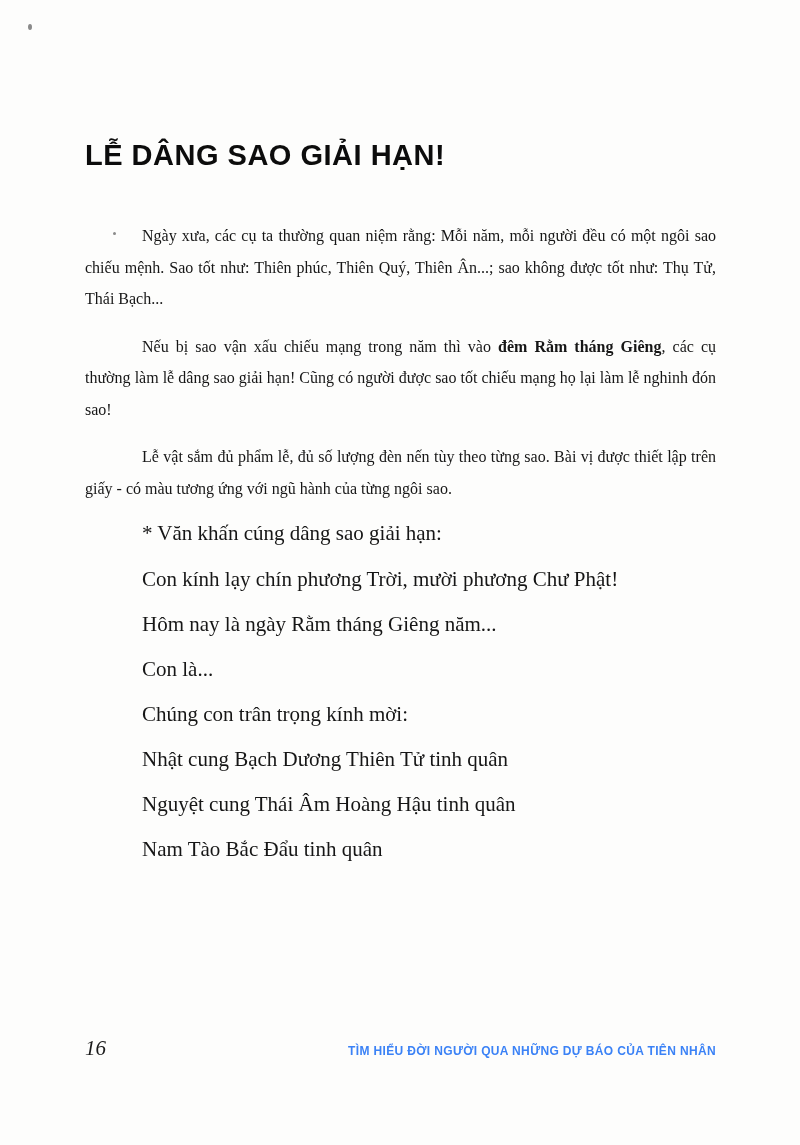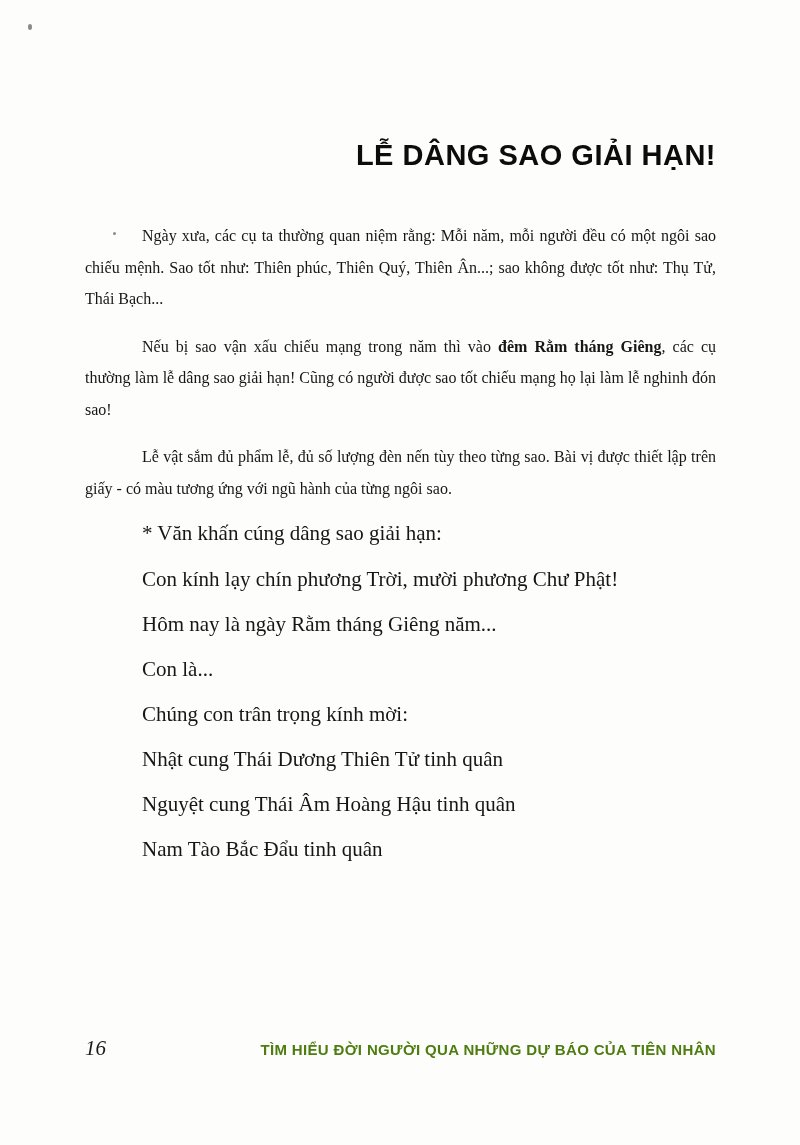--- a/index.html
+++ b/index.html
@@ -22,21 +22,21 @@
     left: 85px;
     right: 84px;
     top: 138px;
   }
   .doc-title {
     font-family: "Liberation Sans", sans-serif;
     font-weight: bold;
     font-size: 29px;
     line-height: 34px;
     letter-spacing: 0.5px;
-    text-align: right;
+    text-align: left;
     margin: 0 0 48px 0;
     color: #0c0c0c;
   }
   .body-para {
     font-size: 16px;
     line-height: 31.5px;
     text-align: justify;
     text-indent: 57px;
     margin: 16px 0 14px 0;
   }
@@ -63,23 +63,23 @@
     align-items: baseline;
   }
   .page-number {
     font-size: 21px;
     color: #1a1a1a;
     font-style: italic;
   }
   .running-title {
     font-family: "Liberation Sans", sans-serif;
     font-weight: bold;
-    font-size: 15px;
+    font-size: 12px;
     letter-spacing: 0.35px;
-    color: #4d7c0f;
+    color: #3b82f6;
   }
   .speck {
     position: absolute;
     background: #8a8a8a;
     border-radius: 50%;
   }
   .speck-1 { left: 28px; top: 24px; width: 4px; height: 6px; }
   .speck-2 { left: 113px; top: 232px; width: 3px; height: 3px; }
   strong { font-weight: bold; }
 </style>
@@ -100,21 +100,21 @@
     <p class="body-para"><span>Nếu bị sao vận xấu chiếu mạng trong năm thì vào </span><strong>đêm Rằm tháng Giêng</strong><span>, các cụ thường làm lễ dâng sao giải hạn! Cũng có người được sao tốt chiếu mạng họ lại làm lễ nghinh đón sao!</span></p>
 
     <p class="body-para">Lễ vật sắm đủ phẩm lễ, đủ số lượng đèn nến tùy theo từng sao. Bài vị được thiết lập trên giấy - có màu tương ứng với ngũ hành của từng ngôi sao.</p>
 
     <p class="italic-para">* Văn khấn cúng dâng sao giải hạn:</p>
 
     <p class="prayer-line">Con kính lạy chín phương Trời, mười phương Chư Phật!</p>
     <p class="prayer-line">Hôm nay là ngày Rằm tháng Giêng năm...</p>
     <p class="prayer-line">Con là...</p>
     <p class="prayer-line">Chúng con trân trọng kính mời:</p>
-    <p class="prayer-line">Nhật cung Thái Dương Thiên Tử tinh quân</p>
+    <p class="prayer-line">Nhật cung Bạch Dương Thiên Tử tinh quân</p>
     <p class="prayer-line">Nguyệt cung Thái Âm Hoàng Hậu tinh quân</p>
     <p class="prayer-line">Nam Tào Bắc Đẩu tinh quân</p>
 
   </div>
 
   <div class="footer">
     <span class="page-number">16</span>
     <span class="running-title">TÌM HIỂU ĐỜI NGƯỜI QUA NHỮNG DỰ BÁO CỦA TIÊN NHÂN</span>
   </div>
 

